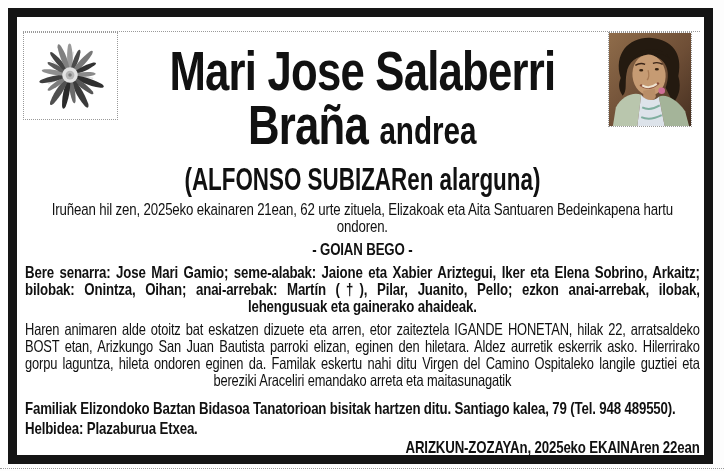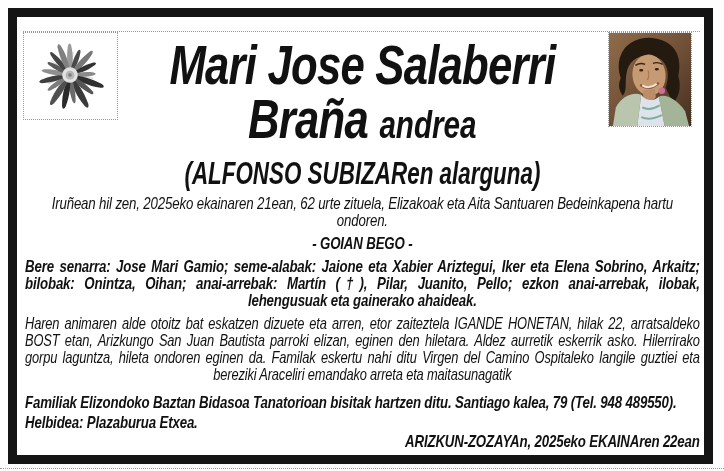--- a/index.html
+++ b/index.html
@@ -21,21 +21,21 @@
   }
   .flower-box{
     position:absolute;left:6px;top:15px;width:95px;height:88px;
     box-sizing:border-box;border:1px dotted #9a9a9a;background:#fff;
   }
   .photo-box{
     position:absolute;left:591px;top:15px;width:84px;height:95px;
     box-sizing:border-box;border:1px dotted #9a9a9a;overflow:hidden;
   }
   .flower-box svg,.photo-box svg{display:block;width:100%;height:100%;}
-  .content{position:absolute;left:8px;top:20px;width:675px;font-style:italic;}
+  .content{position:absolute;left:8px;top:26px;width:675px;}
   
   .cx78{width:865px;transform:scaleX(0.78);transform-origin:0 0;}
   .cx70{width:964px;transform:scaleX(0.70);transform-origin:0 0;}
   .title{
     margin:4px 0 0;font-size:56px;font-weight:bold;letter-spacing:-1px;
     line-height:48px;text-align:center;white-space:nowrap;
   }
   .title-l2{line-height:52px;}
   .honorific{font-size:38px;letter-spacing:0;}
   .subtitle{

